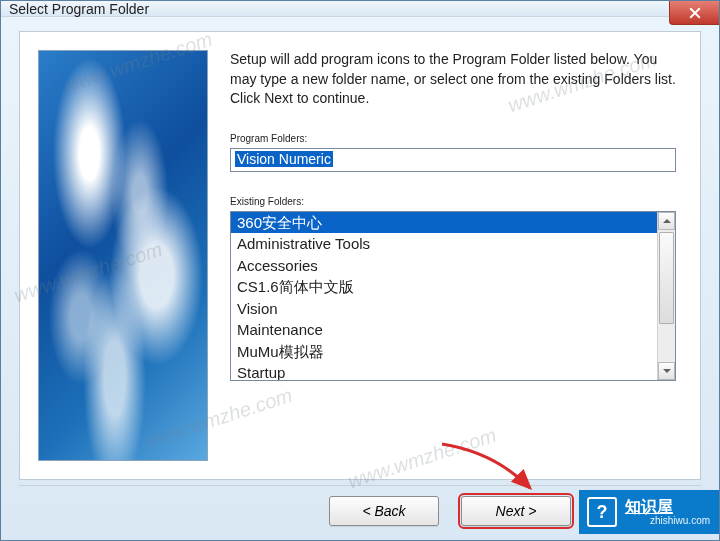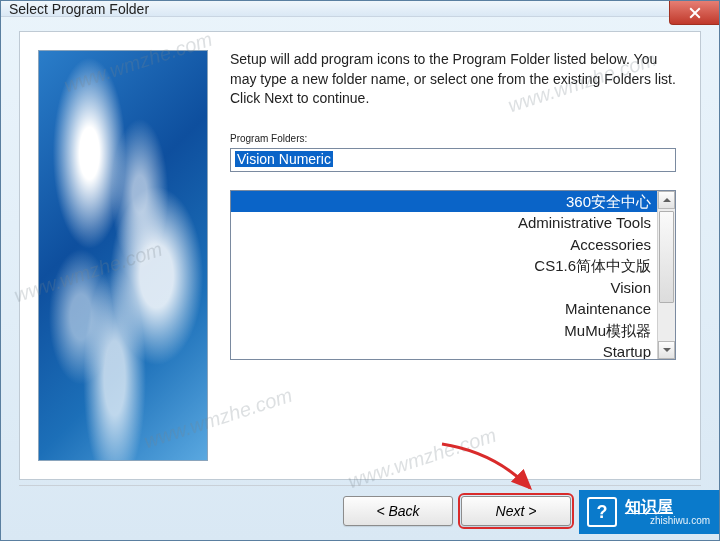--- a/index.html
+++ b/index.html
@@ -96,36 +96,35 @@
       margin-bottom: 4px;
     }
     .text-input {
       display: block;
       width: 100%;
       height: 24px;
       border: 1px solid #7a8aa0;
       padding: 2px 4px;
       font-size: 14px;
       font-family: inherit;
-      margin-bottom: 18px;
+      margin-bottom: 24px;
     }
     .text-input .sel {
       background: #0a64c8;
       color: #fff;
       padding: 0 2px;
     }
     .listbox {
       width: 100%;
       height: 170px;
       border: 1px solid #7a8aa0;
       background: #fff;
       overflow: hidden;
       position: relative;
       display: flex;
-      text-align: right;
     }
     .list-inner {
       flex: 1;
       overflow: hidden;
       padding: 0;
     }
     .list-item {
       font-size: 15px;
       padding: 1px 6px;
       line-height: 1.3;
@@ -171,20 +170,21 @@
       border-radius: 3px;
       font-size: 14px;
       cursor: pointer;
       display:flex;align-items:center;justify-content:center;
       box-shadow: 0 1px 1px rgba(0,0,0,0.1);
       font-style: italic;
     }
     .btn.highlight {
       outline: 2px solid #d92b2b;
       outline-offset: 1px;
+      margin-left: 14px;
     }
     .hr-line{
       position:absolute;
       left:18px; right:18px; bottom:54px;
       border-top:1px solid #c9d0d8;
     }
     .watermark-badge {
       position: absolute;
       right: 0;
       bottom: 6px;
@@ -244,20 +244,21 @@
 
       <div class="main">
 
         <div class="desc">Setup will add program icons to the Program Folder listed below.  You may type a new folder name, or select one from the existing Folders list.  Click Next to continue.</div>
 
         <div class="field-label">Program Folders:</div>
         <div class="text-input">
           <span class="sel">Vision Numeric</span>
         </div>
 
+        <div class="field-label">Existing Folders:</div>
         <div class="listbox">
           <div class="list-inner">
             <div class="list-item selected">360安全中心</div>
             <div class="list-item">Administrative Tools</div>
             <div class="list-item">Accessories</div>
             <div class="list-item">CS1.6简体中文版</div>
             <div class="list-item">Vision</div>
             <div class="list-item">Maintenance</div>
             <div class="list-item">MuMu模拟器</div>
             <div class="list-item">Startup</div>

